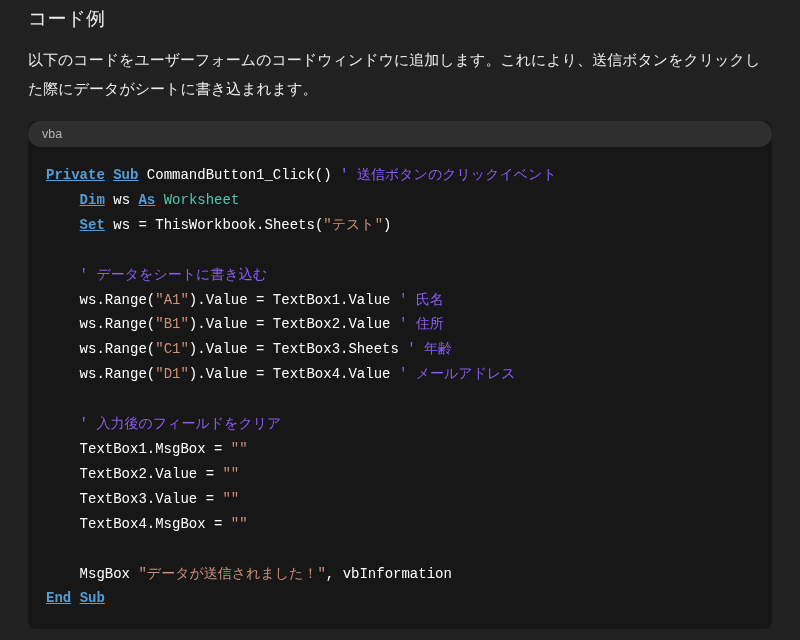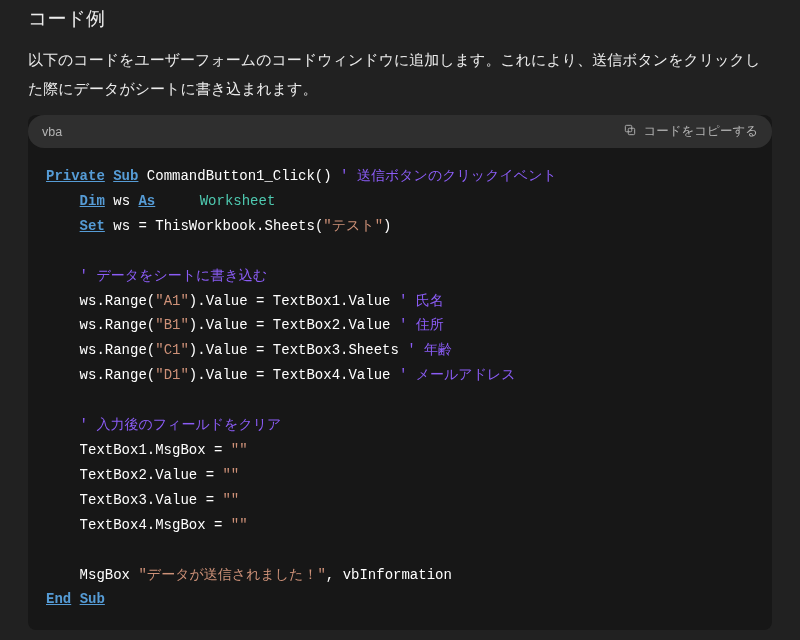--- a/index.html
+++ b/index.html
@@ -19,21 +19,21 @@
     box-sizing: border-box;
   }
   h3.section-title {
     margin: 0;
     padding-top: 6px;
     font-size: 19px;
     font-weight: 400;
     color: #ececec;
   }
   p.section-desc {
-    margin: 14px 0 12px 0;
+    margin: 14px 0 18px 0;
     line-height: 1.9;
     font-size: 15px;
     color: #ececec;
   }
   .code-block {
     background: #171717;
     border-radius: 8px;
     overflow: hidden;
   }
   .code-header {
@@ -72,45 +72,36 @@
     margin: 0;
     padding: 16px 18px 18px 18px;
     font-family: Consolas, "Courier New", ui-monospace, monospace;
     font-size: 14px;
     line-height: 1.78;
     color: #ffffff;
     white-space: pre;
     overflow-x: auto;
   }
   .kw { color: #569cd6; font-weight: 600; text-decoration: underline; }
-  .typ { color: #4ec9b0; margin-left: 36px; }
+  .typ { color: #4ec9b0; }
   .str { color: #ce9178; }
   .cmt { color: #8b5cf6; }
 </style>
 </head>
 <body>
 
 <div class="container">
 
   <h3 class="section-title">コード例</h3>
 
   <p class="section-desc">以下のコードをユーザーフォームのコードウィンドウに追加します。これにより、送信ボタンをクリックした際にデータがシートに書き込まれます。</p>
 
   <div class="code-block">
     <div class="code-header">
       <span class="code-lang">vba</span>
-      <button class="copy-btn">
-        <span>
-          <svg viewBox="0 0 24 24">
-              <rect x="9" y="9" width="11" height="11" rx="2"></rect>
-              <rect x="4" y="4" width="11" height="11" rx="2"></rect>
-            </svg>
-        </span>
-        <span>コードをコピーする</span>
-      </button>
     </div>
 <pre class="code-body"><span class="kw">Private</span> <span class="kw">Sub</span> <span>CommandButton1_Click()</span> <span class="cmt">' 送信ボタンのクリックイベント</span>
     <span class="kw">Dim</span> <span>ws</span> <span class="kw">As</span> <span class="typ">Worksheet</span>
     <span class="kw">Set</span> <span>ws</span> <span>=</span> <span>ThisWorkbook.Sheets(</span><span class="str">"テスト"</span><span>)</span>
 
     <span class="cmt">' データをシートに書き込む</span>
     <span>ws.Range(</span><span class="str">"A1"</span><span>).Value = TextBox1.Value</span> <span class="cmt">' 氏名</span>
     <span>ws.Range(</span><span class="str">"B1"</span><span>).Value = TextBox2.Value</span> <span class="cmt">' 住所</span>
     <span>ws.Range(</span><span class="str">"C1"</span><span>).Value = TextBox3.Sheets</span> <span class="cmt">' 年齢</span>
     <span>ws.Range(</span><span class="str">"D1"</span><span>).Value = TextBox4.Value</span> <span class="cmt">' メールアドレス</span>

